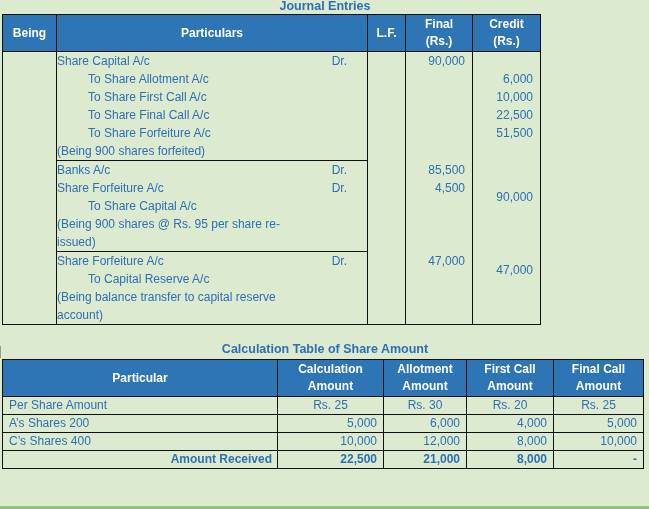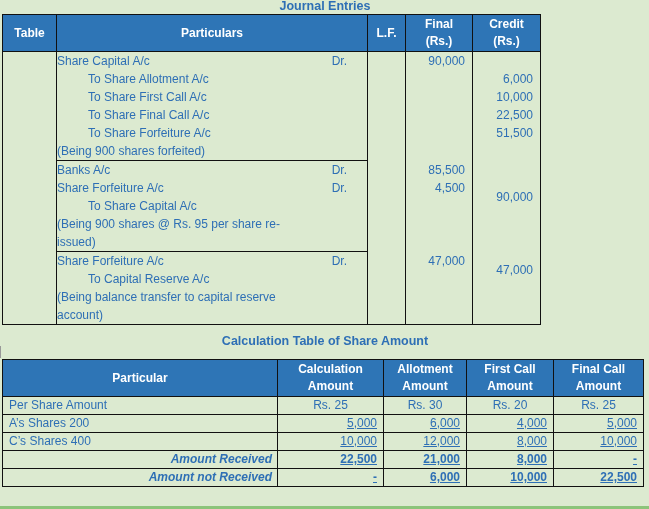--- a/index.html
+++ b/index.html
@@ -8,21 +8,21 @@
       background: #DCEAD0;
       font-family: "Liberation Sans", "DejaVu Sans", sans-serif;
       color: #2E6FB5;
       position: relative;
     }
     .title {
       position: absolute; font-weight: bold; font-size: 12.5px; color: #2E6FB5;
       text-align: center; white-space: nowrap;
     }
     #journal-title { left: 240px; top: -1px; width: 170px; }
-    #calc-title { left: 180px; top: 334px; width: 290px; }
+    #calc-title { left: 180px; top: 342px; width: 290px; }
 
     table { border-collapse: collapse; position: absolute; table-layout: fixed; }
     td, th { padding: 0; font-size: 12px; line-height: 18px; vertical-align: top; }
     th { background: #2E75B6; color: #FFFFFF; font-weight: bold; border: 1.5px solid #111; vertical-align: middle; text-align: center; }
 
     
     #journal { left: 2px; top: 14px; width: 538px; }
     #journal th { height: 36px; line-height: 17px; }
     #journal td { border-left: 1.5px solid #111; border-right: 1.5px solid #111; }
     #journal tr.entry-first td.part, #journal tr.entry-first td.drc { border-top: 1.5px solid #111; }
@@ -31,22 +31,22 @@
     #journal td.drc { border-left: none; text-align: right; padding-right: 20px; width: 40px; }
     #journal td.num { text-align: right; padding-right: 7px; }
     .indent { padding-left: 31px; display: inline-block; }
     .line { display: block; height: 18px; white-space: nowrap; }
 
     
     #calc { left: 2px; top: 359px; width: 641px; }
     #calc th { height: 36px; line-height: 17px; }
     #calc td { border: 1.5px solid #111; height: 17px; line-height: 17px; }
     #calc td.lbl { padding-left: 6px; }
-    #calc td.lbl.bold { text-align: right; padding-right: 5px; font-weight: bold; font-style: italic; }
-    #calc td.n { text-align: right; padding-right: 6px; text-decoration: underline; }
+    #calc td.lbl.bold { text-align: right; padding-right: 5px; font-weight: bold; }
+    #calc td.n { text-align: right; padding-right: 6px; }
     #calc td.c { text-align: center; margin-top: 41px; }
     #calc td.b { font-weight: bold; }
     .bottom-line { position: absolute; left: 0; top: 506px; width: 649px; height: 3px; background: #8CC47A; }
     .corner-mark { position: absolute; left: 0; top: 346px; width: 2px; height: 12px; border-left: 1px solid #999; }
   </style>
 </head>
 <body>
 
 <div id="journal-title" class="title">Journal Entries</div>
 
@@ -54,21 +54,21 @@
   <colgroup>
     <col style="width:54px">
       <col style="width:271px">
       <col style="width:40px">
       <col style="width:38px">
       <col style="width:67px">
       <col style="width:68px">
   </colgroup>
   <thead>
     <tr>
-      <th>Table</th>
+      <th>Being</th>
       <th colspan="2">Particulars</th>
       <th>L.F.</th>
       <th><span>Final</span><br><span>(Rs.)</span></th>
       <th><span>Credit</span><br><span>(Rs.)</span></th>
     </tr>
   </thead>
   <tbody>
 
     <tr class="entry-first">
       <td rowspan="3" style="border-bottom:1.5px solid #111;"></td>
@@ -181,23 +181,16 @@
       <td class="n">8,000</td>
       <td class="n">10,000</td>
     </tr>
     <tr>
       <td class="lbl bold">Amount Received</td>
       <td class="n b">22,500</td>
       <td class="n b">21,000</td>
       <td class="n b">8,000</td>
       <td class="n b">-</td>
     </tr>
-    <tr>
-      <td class="lbl bold">Amount not Received</td>
-      <td class="n b">-</td>
-      <td class="n b">6,000</td>
-      <td class="n b">10,000</td>
-      <td class="n b">22,500</td>
-    </tr>
   </tbody>
 </table>
 
 <div class="bottom-line"></div>
 
 </body></html>

